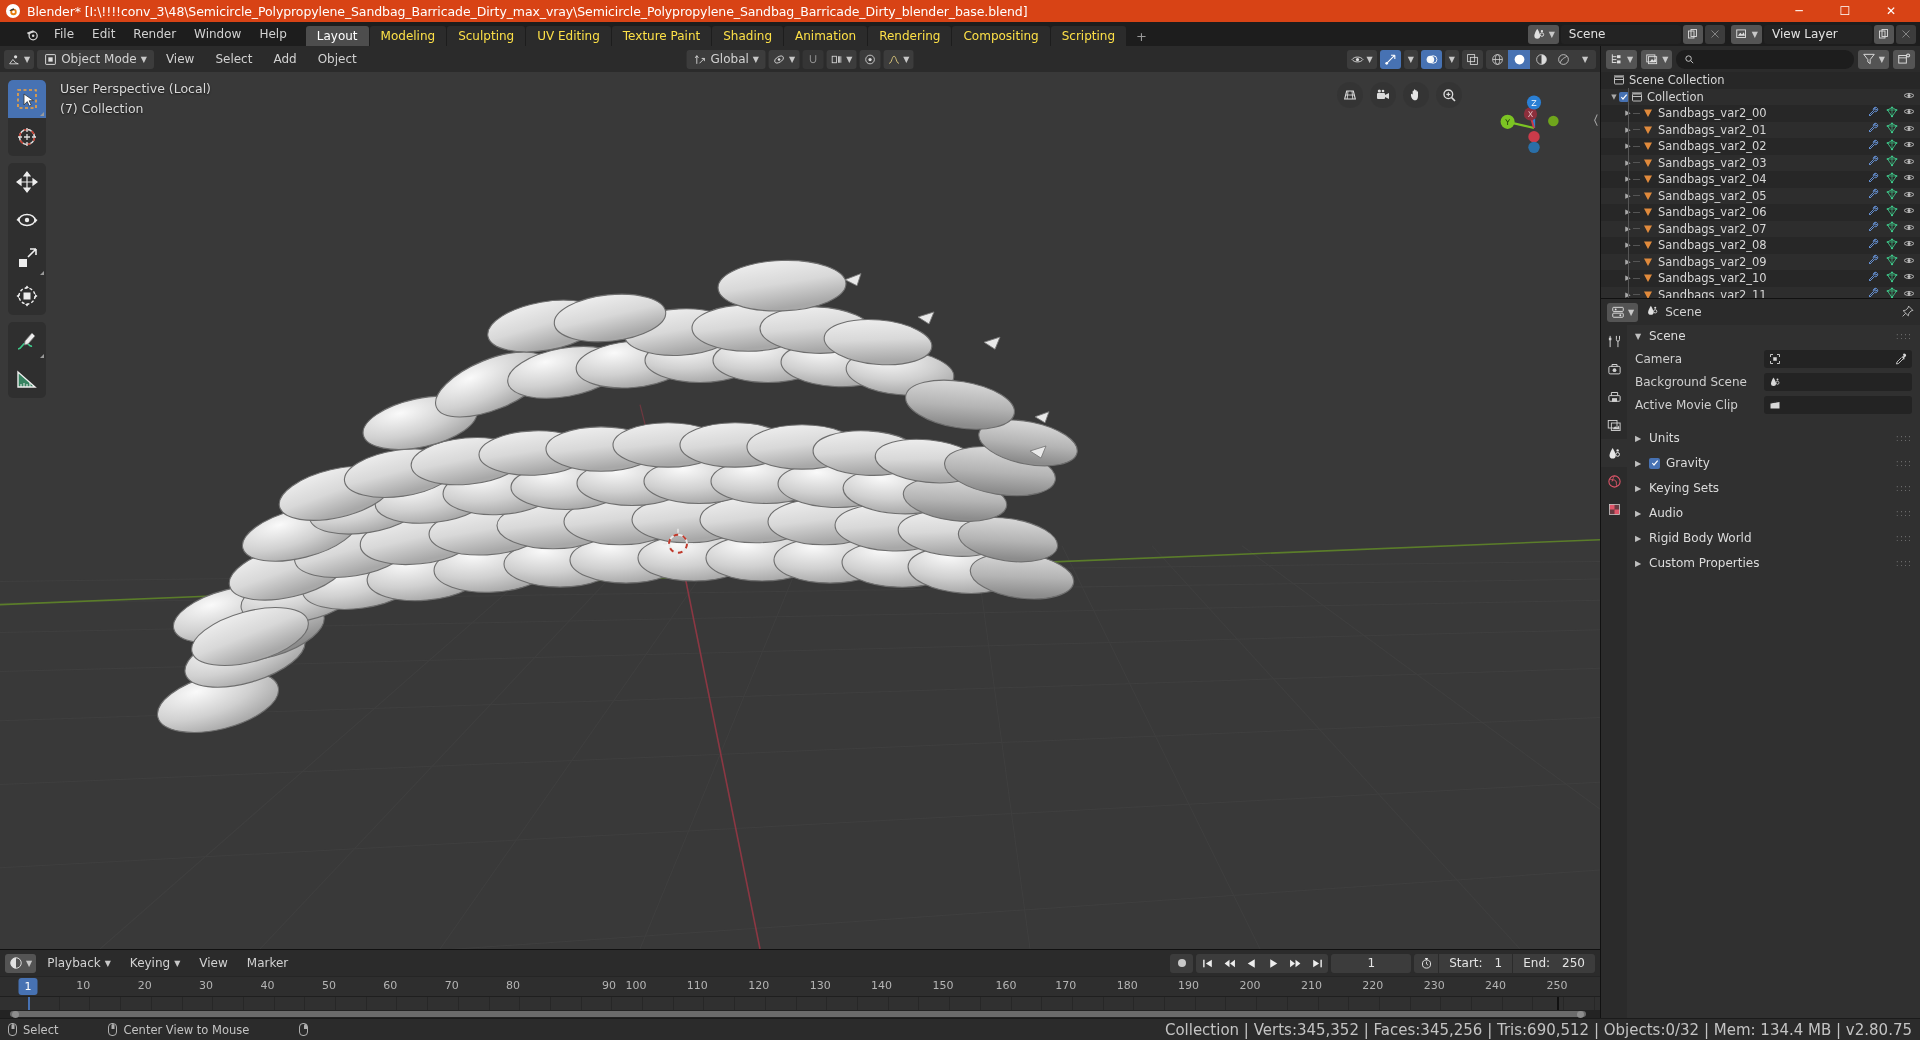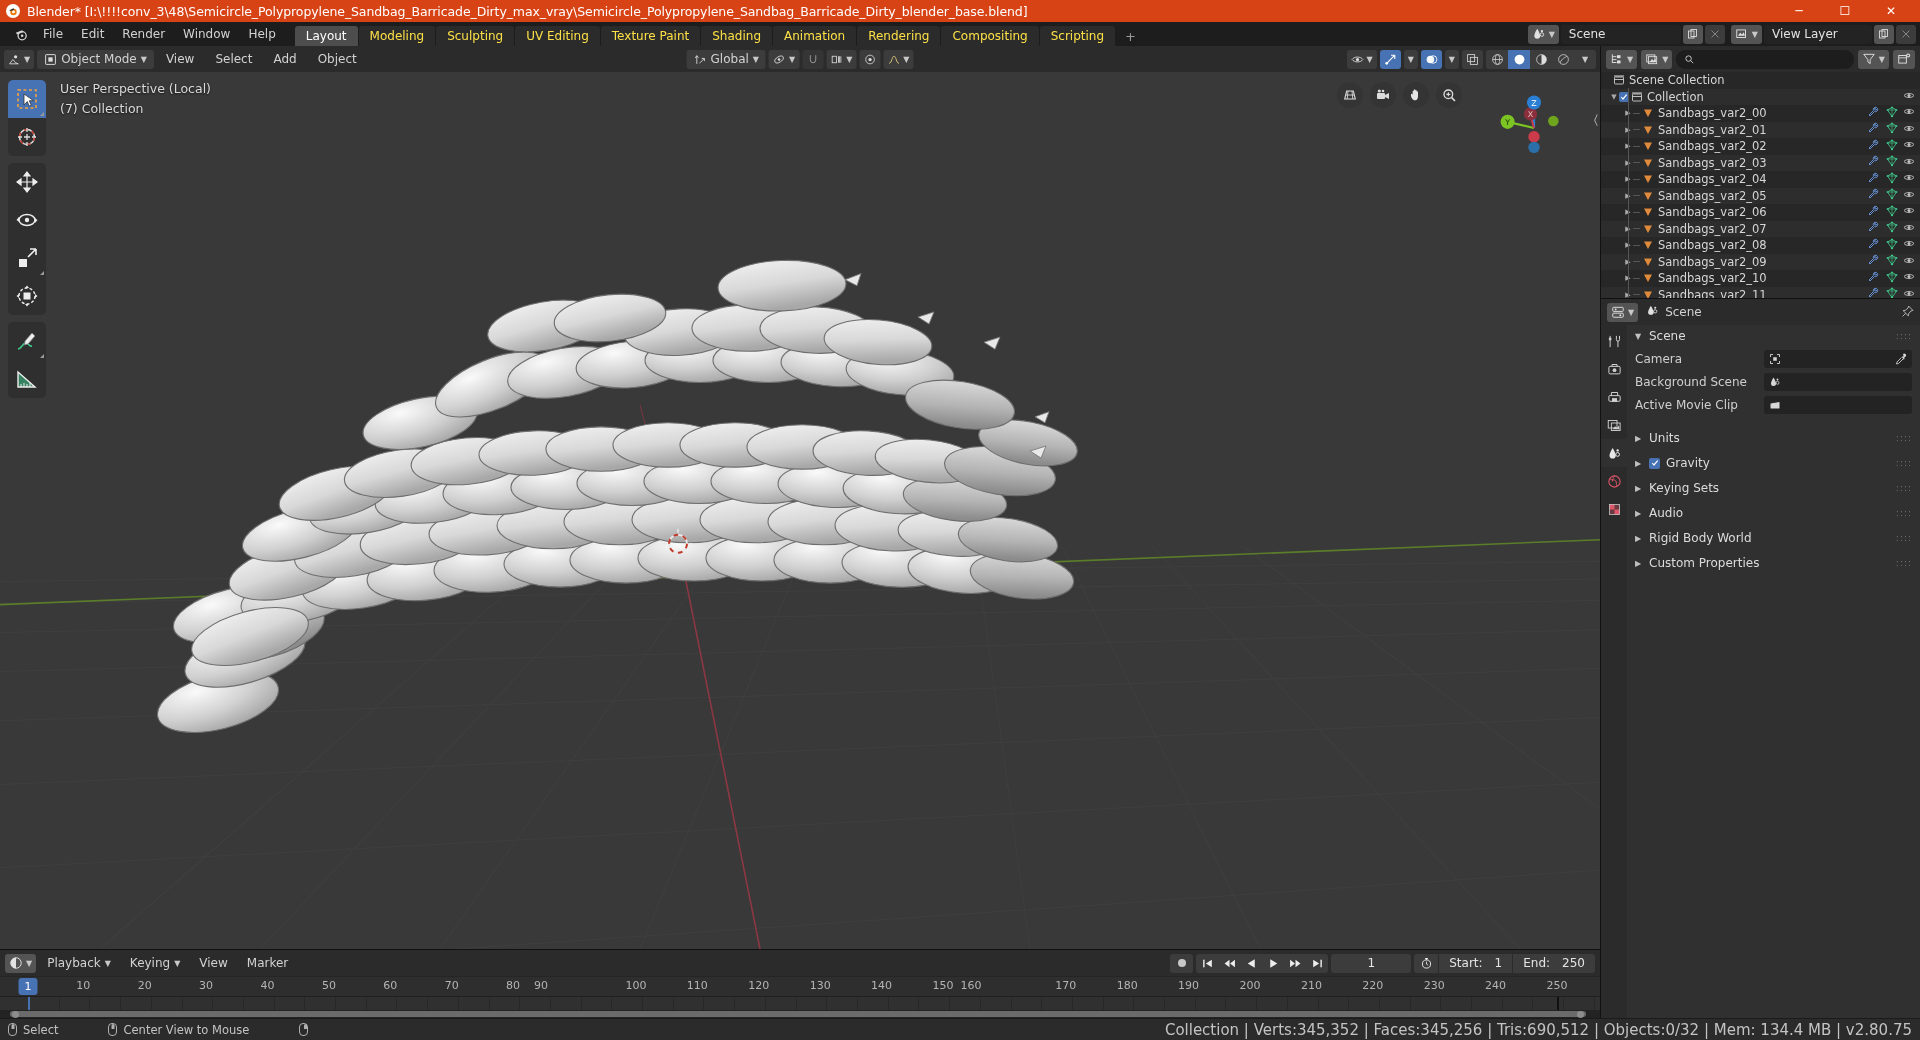--- a/index.html
+++ b/index.html
@@ -15,21 +15,21 @@
   .titlebar .tb-ico svg { width:11px; height:11px; }
   .titlebar .tb-title { font-size:12.5px; color:#fff; white-space:nowrap; overflow:hidden;
     text-overflow:clip; flex:1 1 auto; letter-spacing:-0.1px; }
   .tb-btns { display:flex; gap:0; flex:0 0 auto; }
   .tb-btn { width:46px; height:22px; display:flex; align-items:center; justify-content:center;
     color:#fff; font-size:12px; }
   .tb-btn:last-child { background:#d84315; }
 
   
   .menubar { height:24px; background:#1d1d1d; display:flex; align-items:stretch; flex:0 0 24px;
-    padding-left:8px; }
+    padding-left:19px; }
   .blender-logo { width:26px; display:flex; align-items:center; justify-content:center; }
   .blender-logo svg { width:15px; height:15px; }
   .menu-item { display:flex; align-items:center; padding:0 9px; font-size:12px; color:#d2d2d2; }
   .ws-tabs { display:flex; align-items:flex-end; margin-left:10px; }
   .ws-tab { padding:0 11px; height:20px; display:flex; align-items:center; font-size:12px;
     color:#fde047; background:#2b2b2b; margin-right:1px; border-radius:3px 3px 0 0;
     align-self:flex-end; }
   .ws-tab.active { background:#4d4d4d; color:#ffffff; }
   .ws-plus { padding:0 9px; height:20px; display:flex; align-items:center; font-size:13px;
     color:#9a9a9a; align-self:flex-end; }
@@ -763,28 +763,28 @@
 
         <div class="tl-ruler" id="tl-ruler">
             <div class="tl-tick" style="left:83.265625px">10</div>
             <div class="tl-tick" style="left:144.671875px">20</div>
             <div class="tl-tick" style="left:206.078125px">30</div>
             <div class="tl-tick" style="left:267.484375px">40</div>
             <div class="tl-tick" style="left:328.890625px">50</div>
             <div class="tl-tick" style="left:390.296875px">60</div>
             <div class="tl-tick" style="left:451.703125px">70</div>
             <div class="tl-tick" style="left:513.109375px">80</div>
-            <div class="tl-tick" style="left:541px">90</div>
+            <div class="tl-tick" style="left:609px">90</div>
             <div class="tl-tick" style="left:635.921875px">100</div>
             <div class="tl-tick" style="left:697.328125px">110</div>
             <div class="tl-tick" style="left:758.734375px">120</div>
             <div class="tl-tick" style="left:820.140625px">130</div>
             <div class="tl-tick" style="left:881.546875px">140</div>
             <div class="tl-tick" style="left:942.953125px">150</div>
-            <div class="tl-tick" style="left:971px">160</div>
+            <div class="tl-tick" style="left:1006px">160</div>
             <div class="tl-tick" style="left:1065.765625px">170</div>
             <div class="tl-tick" style="left:1127.171875px">180</div>
             <div class="tl-tick" style="left:1188.578125px">190</div>
             <div class="tl-tick" style="left:1249.984375px">200</div>
             <div class="tl-tick" style="left:1311.390625px">210</div>
             <div class="tl-tick" style="left:1372.796875px">220</div>
             <div class="tl-tick" style="left:1434.203125px">230</div>
             <div class="tl-tick" style="left:1495.609375px">240</div>
             <div class="tl-tick" style="left:1557.015625px">250</div>
             <div class="playhead-lbl" style="left:28px">1</div>

